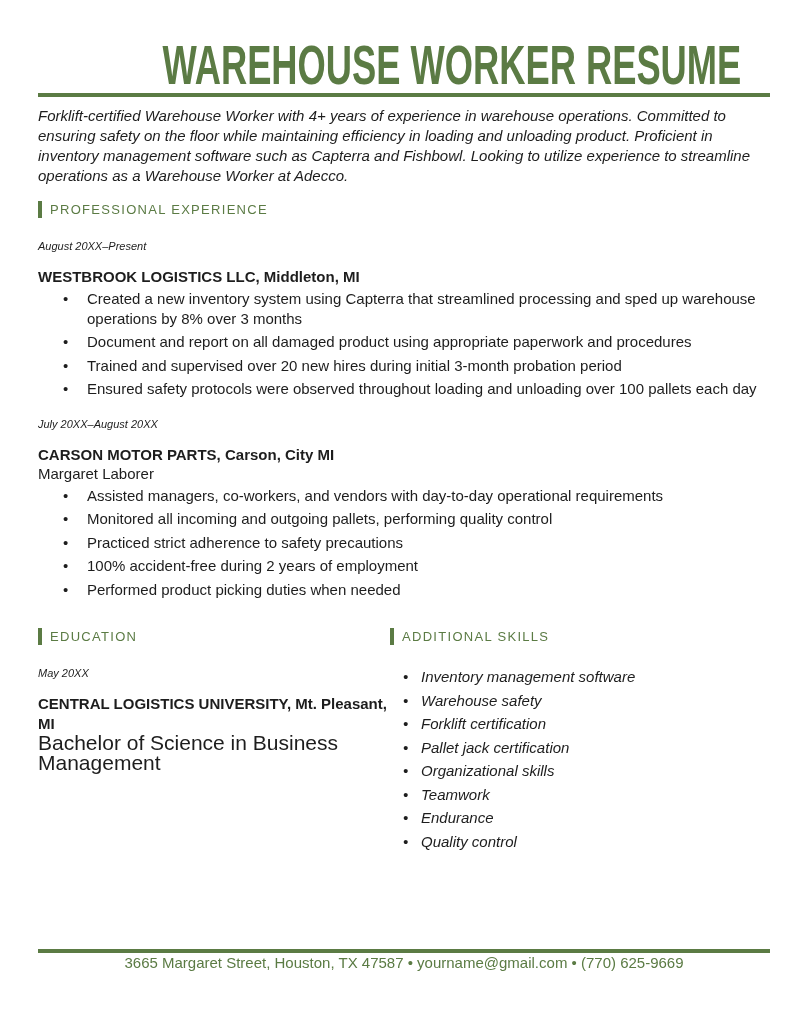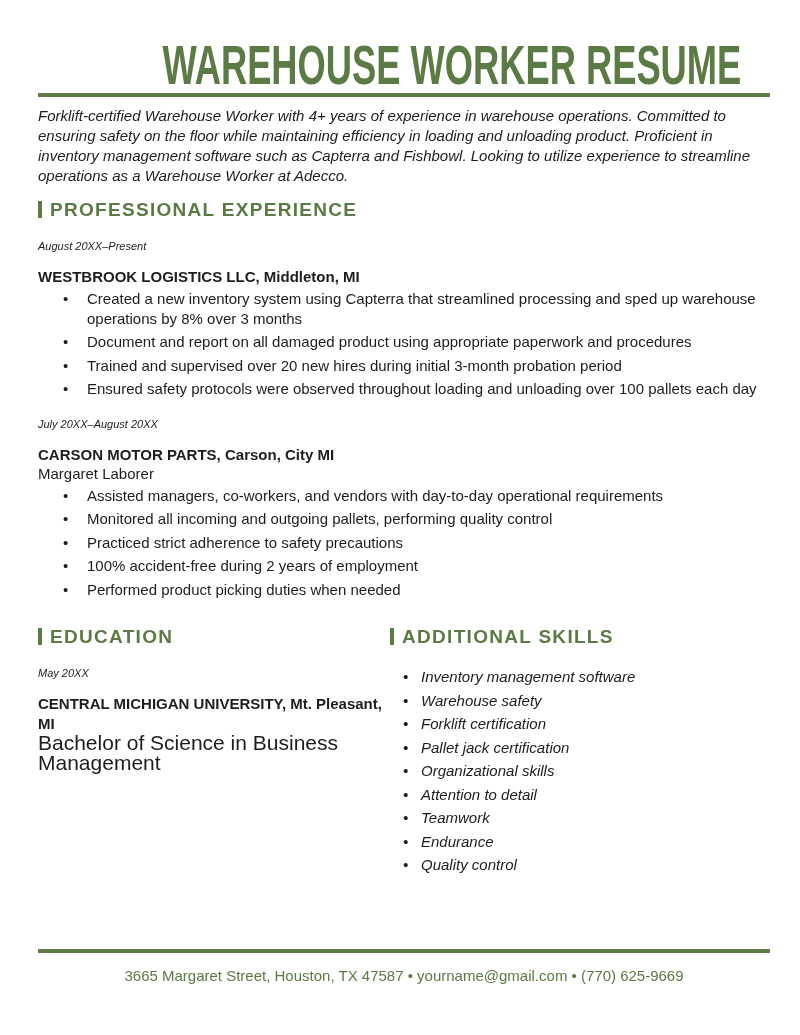--- a/index.html
+++ b/index.html
@@ -40,22 +40,22 @@
     margin-top: 9px;
     font-style: italic;
     font-size: 15px;
     line-height: 20px;
   }
 
   
   .sec-heading {
     margin-top: 14px;
     color: var(--accent);
-    font-weight: bold;
-    font-size: 19px;
+    font-weight: normal;
+    font-size: 13px;
     line-height: 17px;
     letter-spacing: 1.3px;
     border-left: 4px solid var(--accent);
     padding-left: 8px;
   }
 
   .date-line { margin-top: 19px; font-style: italic; font-size: 11px; line-height: 19px; }
   .company-line { margin-top: 11px; font-weight: bold; font-size: 15px; line-height: 19px; }
   .role-line { font-size: 15px; line-height: 19px; }
 
@@ -109,21 +109,20 @@
 
   
   .footer {
     position: absolute;
     left: 38px;
     right: 30px;
     top: 949px;
   }
   .footer-rule { height: 4px; background: var(--accent); }
   .footer-text {
-    margin-top: 13px;
     text-align: center;
     color: var(--accent);
     font-size: 15px;
     line-height: 20px;
   }
 </style>
 </head>
 <body>
 
 <div class="page" style="--accent: #5b7b44;">
@@ -157,32 +156,31 @@
           <li>Practiced strict adherence to safety precautions</li>
           <li>100% accident-free during 2 years of employment</li>
           <li>Performed product picking duties when needed</li>
         </ul>
     </div>
 
     <div class="two-col">
       <div class="col-left">
         <div class="sec-heading">EDUCATION</div>
         <div class="date-line">May 20XX</div>
-        <div class="edu-school">CENTRAL MICHIGAN UNIVERSITY, Mt. Pleasant, MI</div>
+        <div class="edu-school">CENTRAL LOGISTICS UNIVERSITY, Mt. Pleasant, MI</div>
         <div class="edu-degree">Bachelor of Science in Business Management</div>
       </div>
       <div class="col-right">
         <div class="sec-heading">ADDITIONAL SKILLS</div>
         <ul class="skills">
             <li>Inventory management software</li>
             <li>Warehouse safety</li>
             <li>Forklift certification</li>
             <li>Pallet jack certification</li>
             <li>Organizational skills</li>
-            <li>Attention to detail</li>
             <li>Teamwork</li>
             <li>Endurance</li>
             <li>Quality control</li>
           </ul>
       </div>
     </div>
 
   </div>
 
   <div class="footer">

